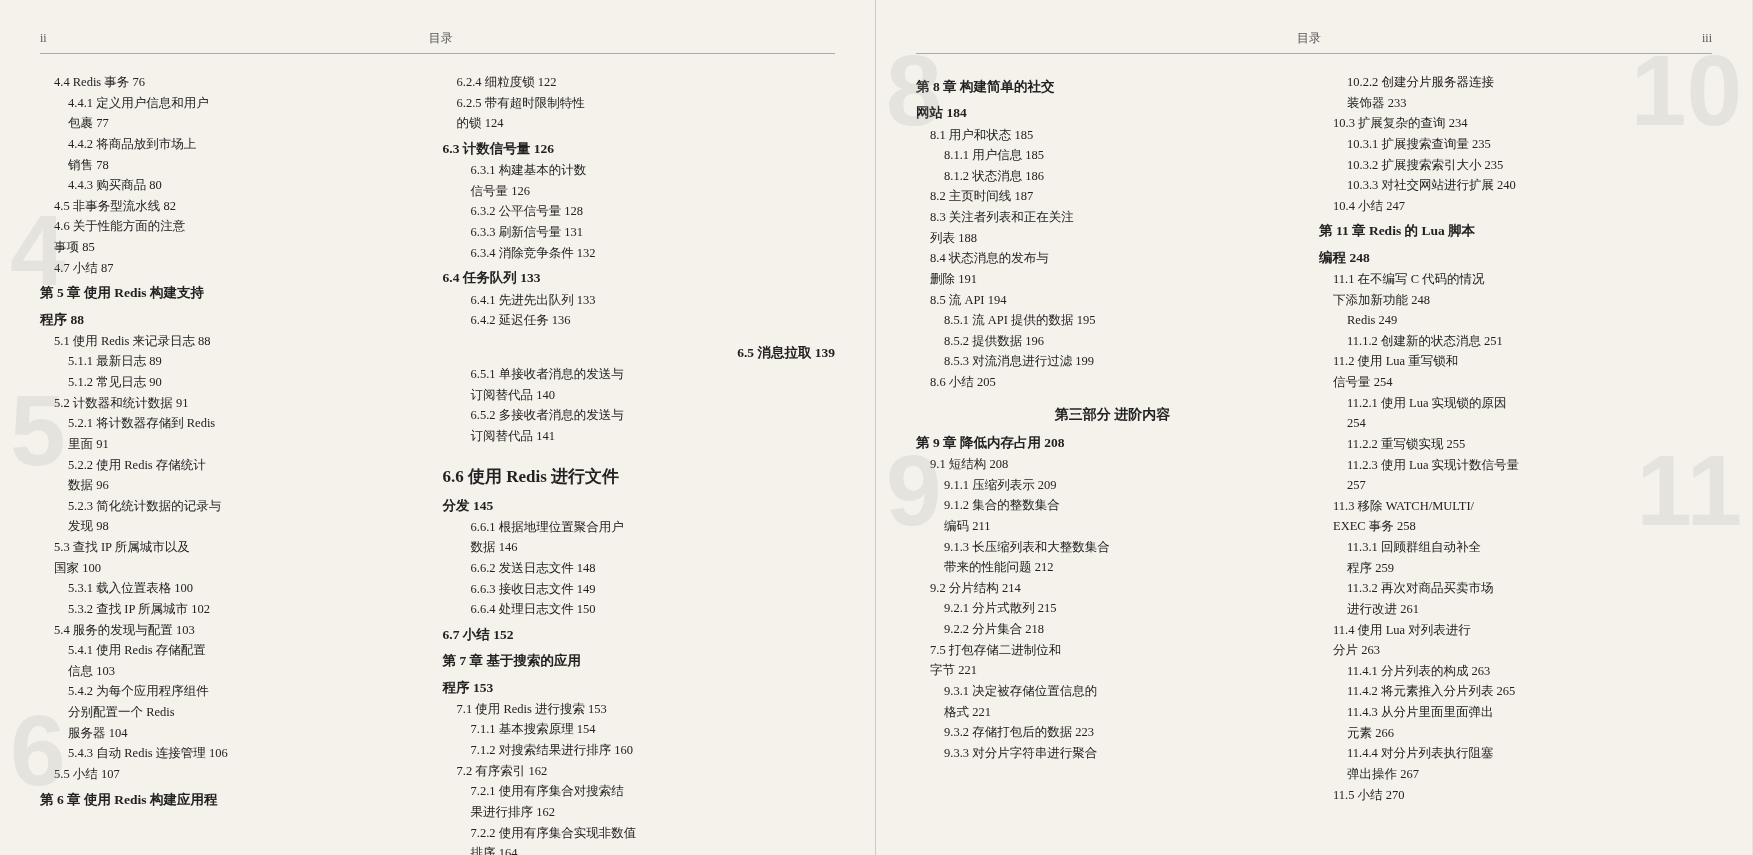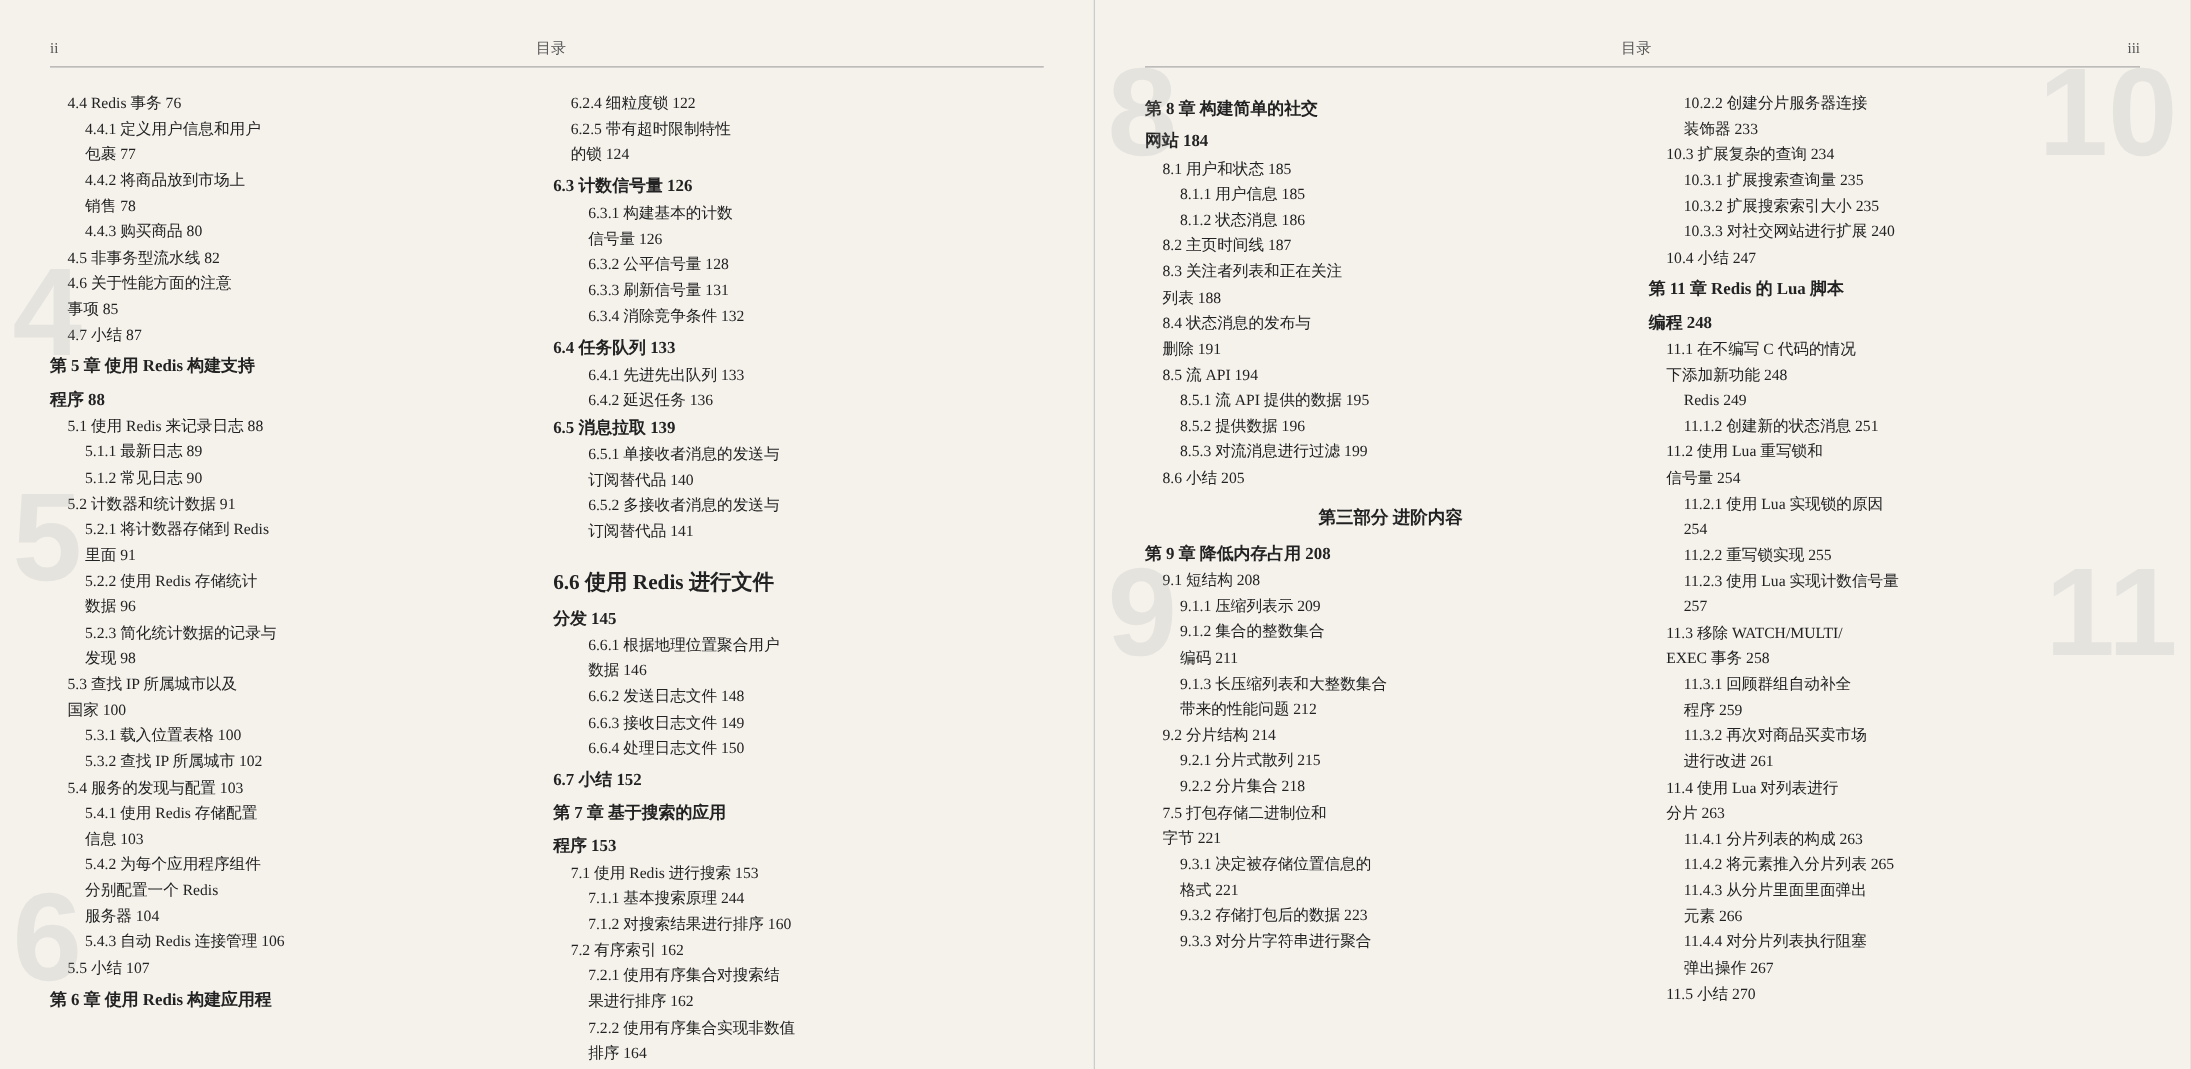--- a/index.html
+++ b/index.html
@@ -121,37 +121,37 @@
         <div class="toc-line" style="padding-left: 14px;">       的锁  124</div>
         <div class="toc-line" style="font-weight: bold; font-size: 13.5px; padding-left: 0px; margin-top: 4px;">6.3  计数信号量  126</div>
         <div class="toc-line" style="padding-left: 28px;">6.3.1  构建基本的计数</div>
         <div class="toc-line" style="padding-left: 28px;">       信号量  126</div>
         <div class="toc-line" style="padding-left: 28px;">6.3.2  公平信号量  128</div>
         <div class="toc-line" style="padding-left: 28px;">6.3.3  刷新信号量  131</div>
         <div class="toc-line" style="padding-left: 28px;">6.3.4  消除竞争条件  132</div>
         <div class="toc-line" style="font-weight: bold; font-size: 13.5px; padding-left: 0px; margin-top: 4px;">6.4  任务队列  133</div>
         <div class="toc-line" style="padding-left: 28px;">6.4.1  先进先出队列  133</div>
         <div class="toc-line" style="padding-left: 28px;">6.4.2  延迟任务  136</div>
-        <div class="toc-line" style="font-weight: bold; font-size: 13.5px; padding-left: 0px; margin-top: 0;">6.5  消息拉取  139</div>
+        <div class="toc-line" style="font-weight: bold; font-size: 13.5px; padding-left: 0px; margin-top: 11px; text-align: right;">6.5  消息拉取  139</div>
         <div class="toc-line" style="padding-left: 28px;">6.5.1  单接收者消息的发送与</div>
         <div class="toc-line" style="padding-left: 28px;">       订阅替代品  140</div>
         <div class="toc-line" style="padding-left: 28px;">6.5.2  多接收者消息的发送与</div>
         <div class="toc-line" style="padding-left: 28px;">       订阅替代品  141</div>
         <div class="toc-line" style="font-weight: bold; font-size: 17px; padding-left: 0px; margin-top: 16px;">6.6  使用 Redis 进行文件</div>
         <div class="toc-line" style="font-weight: bold; font-size: 13.5px; padding-left: 0px; margin-top: 4px;">      分发  145</div>
         <div class="toc-line" style="padding-left: 28px;">6.6.1  根据地理位置聚合用户</div>
         <div class="toc-line" style="padding-left: 28px;">       数据  146</div>
         <div class="toc-line" style="padding-left: 28px;">6.6.2  发送日志文件  148</div>
         <div class="toc-line" style="padding-left: 28px;">6.6.3  接收日志文件  149</div>
         <div class="toc-line" style="padding-left: 28px;">6.6.4  处理日志文件  150</div>
         <div class="toc-line" style="font-weight: bold; font-size: 13.5px; padding-left: 0px; margin-top: 4px;">6.7  小结  152</div>
         <div class="toc-line" style="font-weight: bold; font-size: 13.5px; padding-left: 0px; margin-top: 4px;">第 7 章  基于搜索的应用</div>
         <div class="toc-line" style="font-weight: bold; font-size: 13.5px; padding-left: 0px; margin-top: 4px;">          程序  153</div>
         <div class="toc-line" style="padding-left: 14px;">7.1  使用 Redis 进行搜索  153</div>
-        <div class="toc-line" style="padding-left: 28px;">7.1.1  基本搜索原理  244</div>
+        <div class="toc-line" style="padding-left: 28px;">7.1.1  基本搜索原理  154</div>
         <div class="toc-line" style="padding-left: 28px;">7.1.2  对搜索结果进行排序  160</div>
         <div class="toc-line" style="padding-left: 14px;">7.2  有序索引  162</div>
         <div class="toc-line" style="padding-left: 28px;">7.2.1  使用有序集合对搜索结</div>
         <div class="toc-line" style="padding-left: 28px;">       果进行排序  162</div>
         <div class="toc-line" style="padding-left: 28px;">7.2.2  使用有序集合实现非数值</div>
         <div class="toc-line" style="padding-left: 28px;">       排序  164</div>
         <div class="toc-line" style="padding-left: 14px;">7.3  广告定向  166</div>
       </div>
   </div>
 </div>

